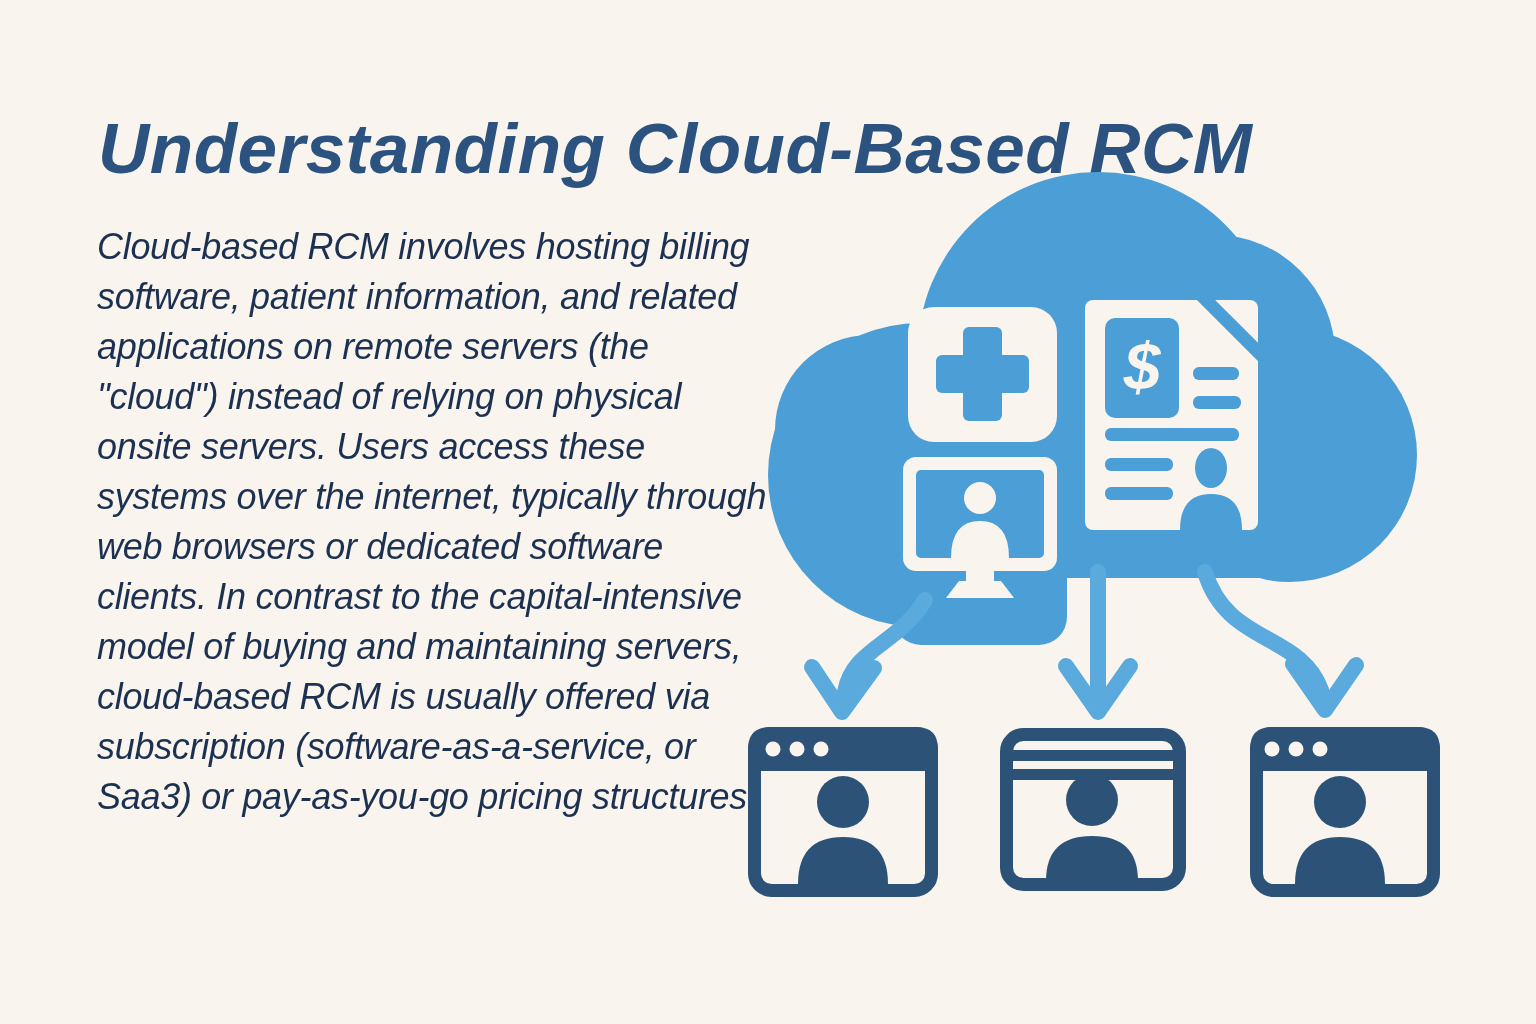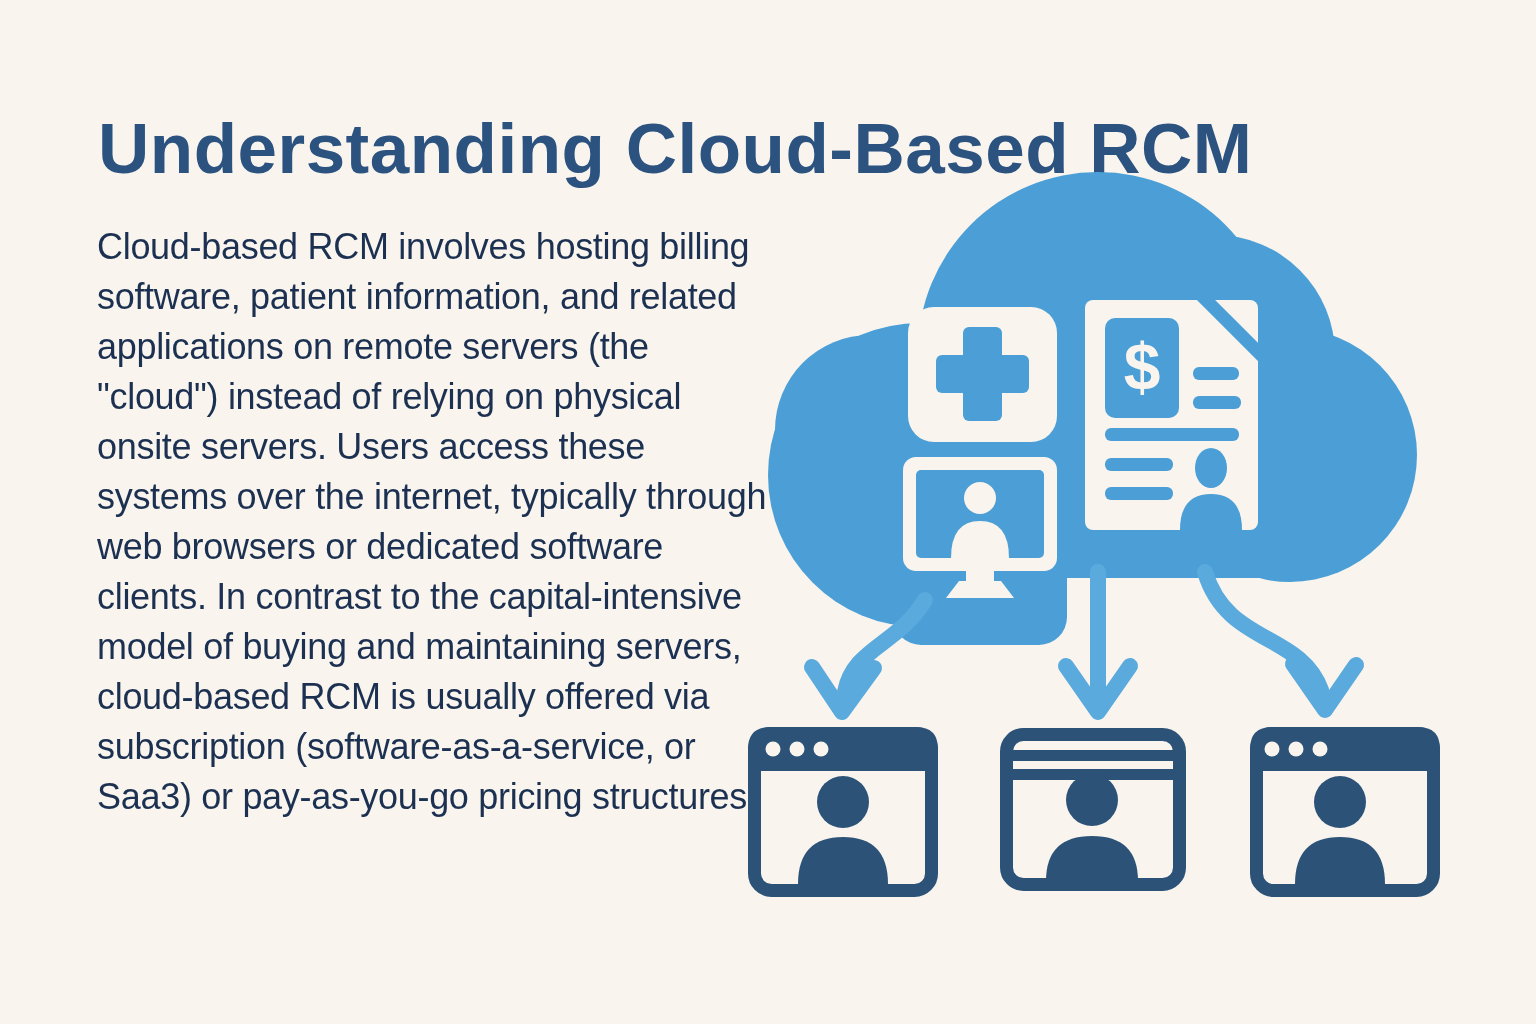--- a/index.html
+++ b/index.html
@@ -9,20 +9,21 @@
     height: 1024px;
     overflow: hidden;
     background: #F9F5EE;
     font-family: "Liberation Sans", sans-serif;
   }
   .canvas {
     position: relative;
     width: 1536px;
     height: 1024px;
     background: #F9F5EE;
+    font-style: italic;
   }
   .page-title {
     position: absolute;
     left: 98px;
     top: 62px;
     width: 1400px;
     font-size: 71px;
     font-weight: 700;
     letter-spacing: 0.5px;
     color: #2C5380;

